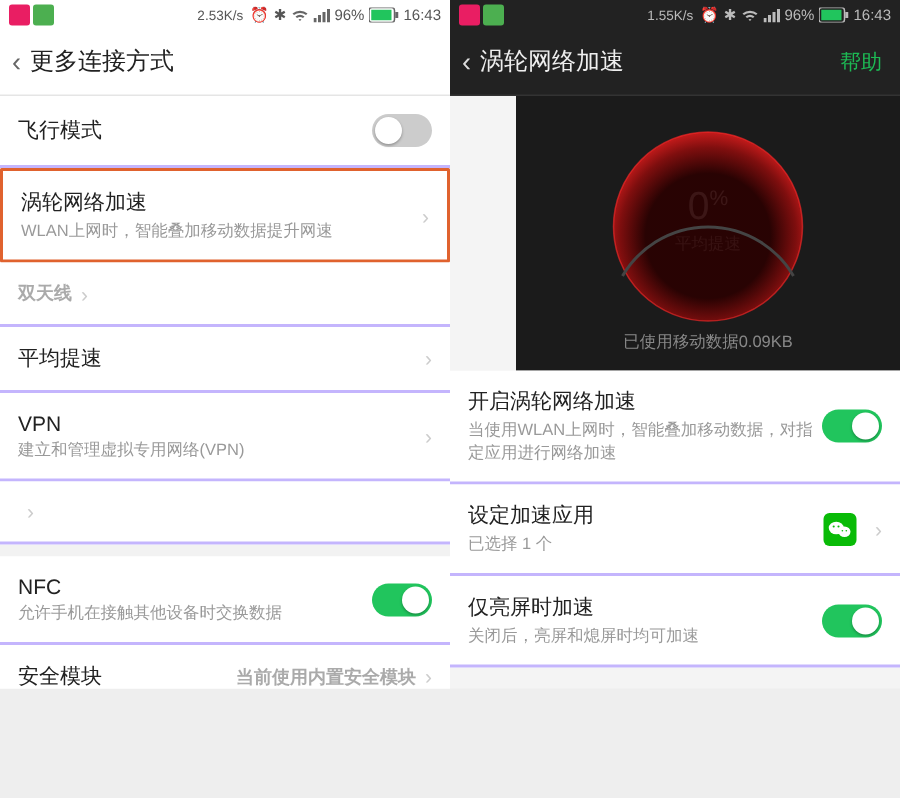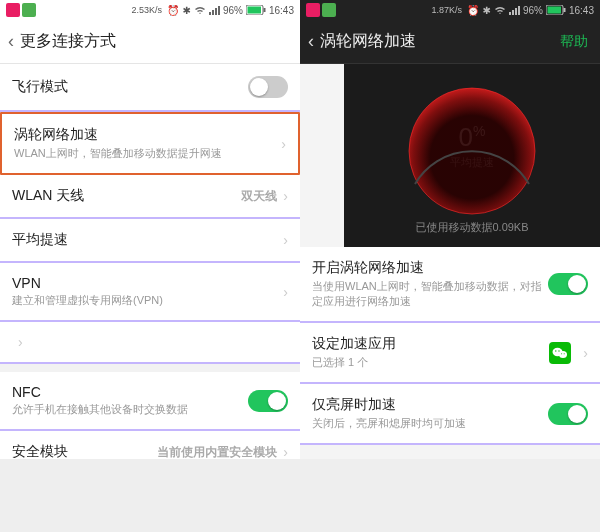--- a/index.html
+++ b/index.html
@@ -93,23 +93,20 @@
         </div>
     </div>
     <div class="row highlight">
       <div class="text">
         <span class="title">涡轮网络加速</span>
         <span class="sub">WLAN上网时，智能叠加移动数据提升网速</span>
       </div>
       <span class="chev">›</span>
     </div>
     <div class="row">
-      <div class="text">
-          <span class="title">WLAN 天线</span>
-        </div>
       <span class="value">双天线</span>
       <span class="chev">›</span>
     </div>
     <div class="row">
       <div class="text">
           <span class="title">平均提速</span>
         </div>
       <span class="chev">›</span>
     </div>
     <div class="row">
@@ -147,21 +144,21 @@
     </div>
   </div>
 </div>
 
 <div class="phone right">
   <div class="status-bar dark">
     <div class="status-left">
       <div class="badge" style="background:#e91e63"></div>
       <div class="badge" style="background:#4caf50"></div>
     </div>
-    <span class="status-speed">1.87K/s</span>
+    <span class="status-speed">1.55K/s</span>
     <span class="status-icon">⏰</span>
     <span class="status-icon">✱</span>
     <span class="status-icon">
       <svg width="12" height="10" viewBox="0 0 12 10">
           <path d="M6 9 L7 8 A2 2 0 0 0 5 8 Z M3 6 A5 5 0 0 1 9 6 L8 7 A3.5 3.5 0 0 0 4 7 Z M1 4 A8 8 0 0 1 11 4 L10 5 A6.5 6.5 0 0 0 2 5 Z" fill="#bbb"></path>
         </svg>
     </span>
     <span class="status-icon">
       <svg width="11" height="10" viewBox="0 0 11 10">
           <rect x="0" y="7" width="2" height="3" fill="#bbb"></rect>

